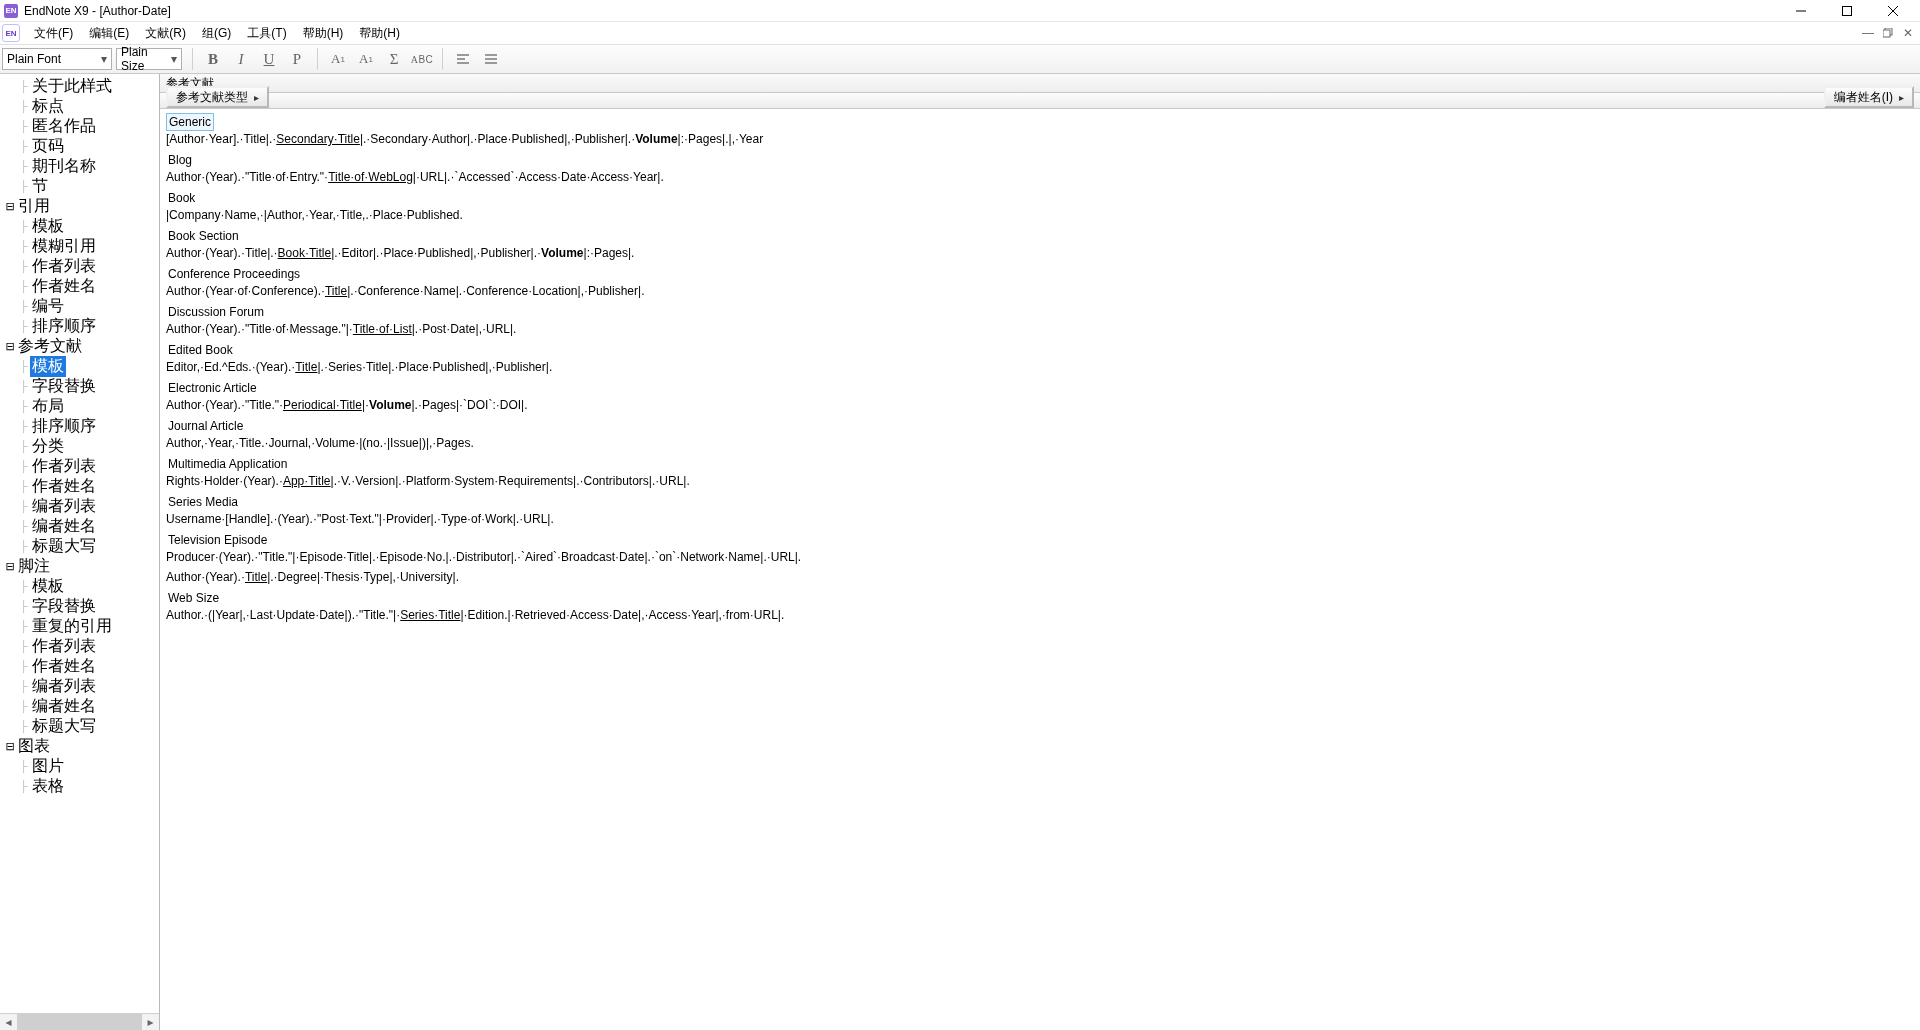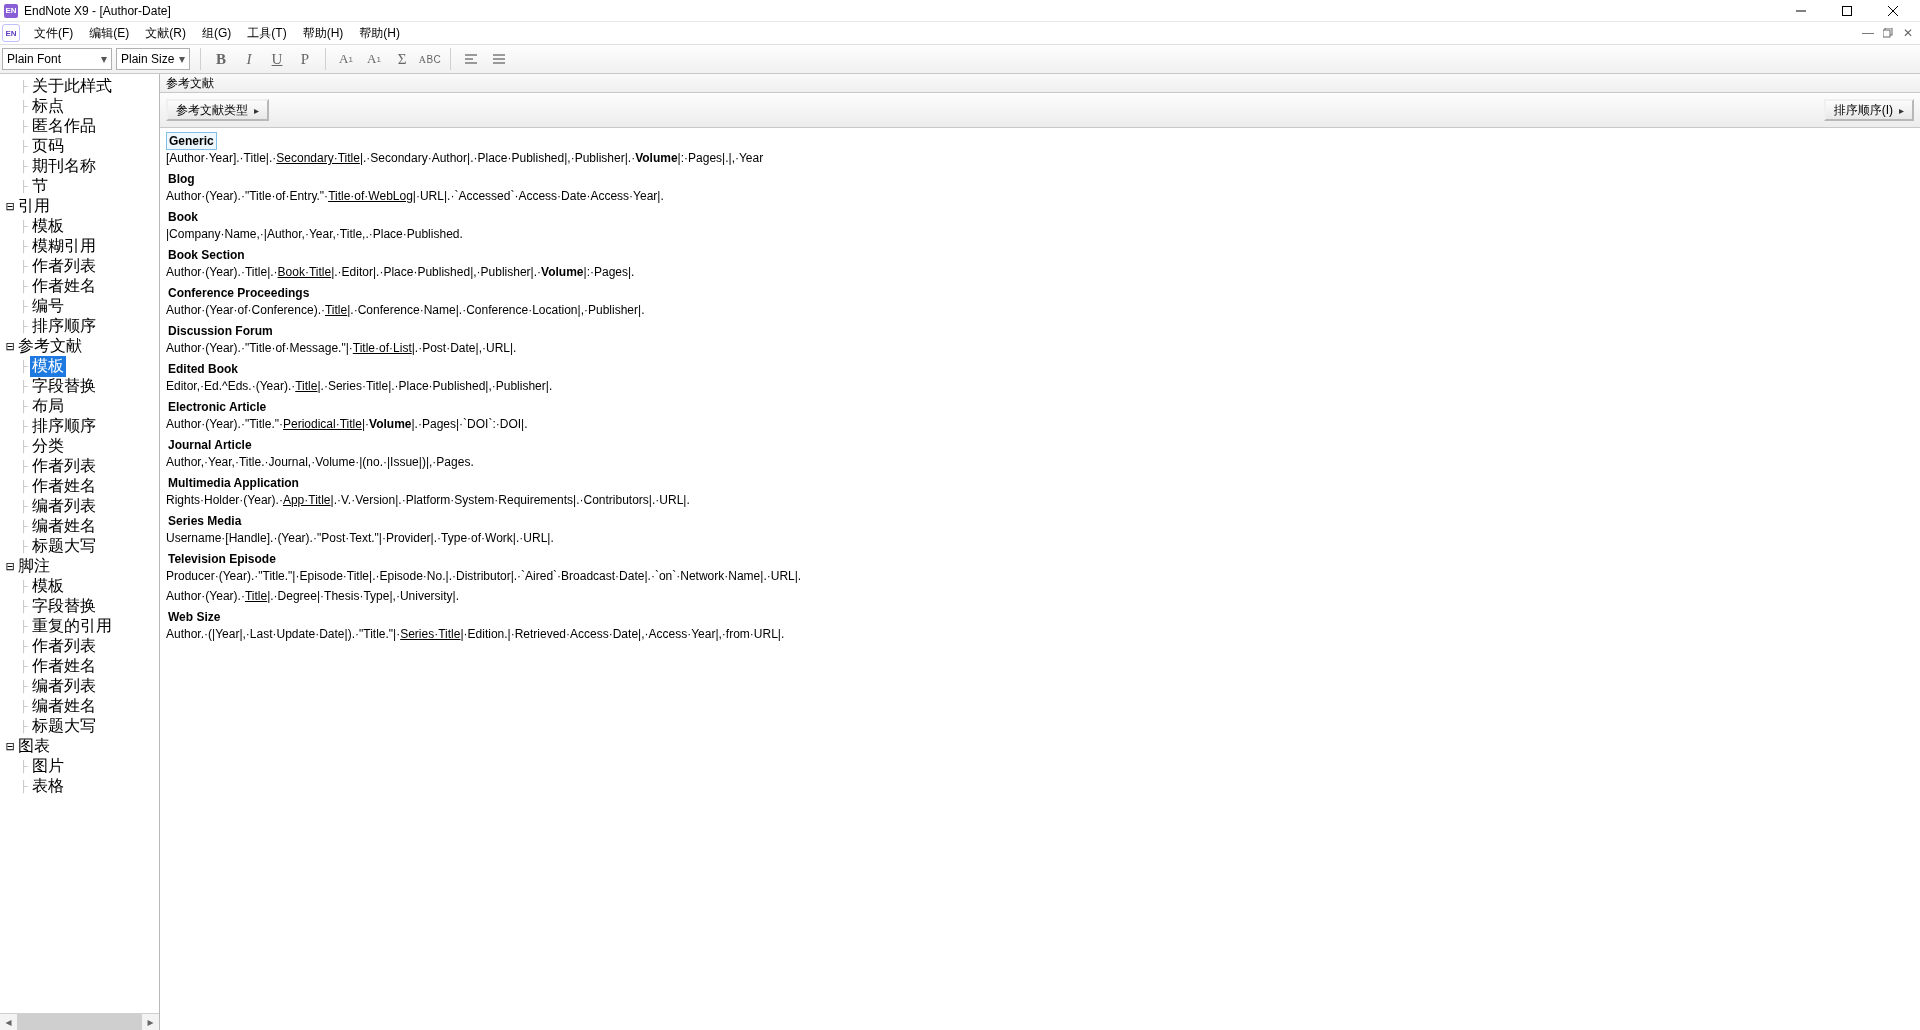--- a/index.html
+++ b/index.html
@@ -18,21 +18,21 @@
 .menubar .ico { width:18px; height:18px; border:1px solid #c0c0ff; border-radius:3px; color:#6040c0; font-size:8px; display:flex; align-items:center; justify-content:center; margin-right:6px; font-weight:bold;}
 .menu-item { padding:2px 8px; font-size:12px; }
 .menubar .spacer { flex:1; }
 .mdi-btn { width:20px; height:16px; display:flex; align-items:center; justify-content:center; color:#666; }
 
 
 .toolbar { height:30px; border-top:1px solid #e0e0e0; border-bottom:1px solid #c8c8c8; display:flex; align-items:center; padding:0 2px; background:linear-gradient(#fdfdfd,#f1f1f1); }
 .combo { height:22px; border:1px solid #b0b0b0; background:#fff; display:flex; align-items:center; padding:8px 4px; font-size:12px; margin-right:4px;}
 .combo .arrow { margin-left:auto; color:#555; }
 .combo.font{ width:110px;}
-.combo.size{ width:74px;}
+.combo.size{ width:66px;}
 .tbsep { width:1px; height:22px; background:#d0d0d0; margin:0 6px; }
 .tbtn { width:28px; height:26px; display:flex; align-items:center; justify-content:center; color:#666; font-family:"Times New Roman",serif; }
 .tbtn.bold { font-weight:bold; font-size:15px;}
 .tbtn.ital { font-style:italic; font-size:15px;}
 .tbtn.under{ text-decoration:underline; font-size:15px;}
 .tbtn.plain{ font-size:15px; }
 .tbtn.sup  { font-size:13px; }
 .tbtn.sub  { font-size:13px; }
 .tbtn.sym  { font-size:15px; }
 .tbtn.small{ font-size:10px; letter-spacing:.5px;}
@@ -48,27 +48,27 @@
 .tree-row.selected .lbl { background:#1e7ae0; color:#fff; }
 .ind0 { padding-left:4px; }
 .ind1 { padding-left:18px; }
 .side-scroll { height:17px; border-top:1px solid #d0d0d0; display:flex; background:#f3f3f3;}
 .side-scroll .arrow { width:17px; display:flex; align-items:center; justify-content:center; color:#666; }
 .side-scroll .track { flex:1; }
 .side-scroll .thumb { width:100%; height:100%; background:#cfcfcf; }
 
 .content { flex:1; display:flex; flex-direction:column; overflow:hidden;}
 .section-header { height:19px; display:flex; align-items:center; padding:0 6px; font-size:12px; border-bottom:1px solid #c8c8c8; background:linear-gradient(#fafafa,#eeeeee);}
-.action-row { height:35px; border-bottom:1px solid #c8c8c8; display:flex; align-items:center; padding:0 6px; background:linear-gradient(#fdfdfd,#ececec); }
+.action-row { height:16px; border-bottom:1px solid #c8c8c8; display:flex; align-items:flex-end; padding:0 6px; background:linear-gradient(#fdfdfd,#ececec); }
 .btn-drop { height:22px; border:2px solid #b8b8b8; border-left-color:#f0f0f0; border-top-color:#f0f0f0; background:linear-gradient(#fcfcfc,#e8e8e8); display:flex; align-items:center; padding:0 8px; font-size:12px; }
 .btn-drop .tri { margin-left:6px; font-size:10px; color:#333;}
 
 .templates { flex:1; overflow:auto; padding:4px 6px; font-size:12px; line-height:16px; }
 .tmpl { margin-bottom:4px; }
-.tmpl .hdr { font-weight:bold; border:1px solid transparent; padding:0 1px;}
+.tmpl .hdr { font-weight:normal; border:1px solid transparent; padding:0 1px;}
 .tmpl.first .hdr { border:1px solid #7fbfe8; background:#eef7fd; display:inline-block; padding:0 2px; }
 .tmpl .body { margin-top:0; }
 .tmpl .body b { font-weight:bold; }
 .tmpl .body u { text-decoration:underline; }
 
 </style>
 </head>
 <body>
 
 <div class="titlebar">
@@ -313,21 +313,21 @@
     <div class="section-header">
       <span>参考文献</span>
     </div>
     <div class="action-row">
       <div class="btn-drop">
         <span>参考文献类型</span>
         <span class="tri">▸</span>
       </div>
       <div style="flex:1"></div>
       <div class="btn-drop">
-        <span>排序顺序(I)</span>
+        <span>编者姓名(I)</span>
         <span class="tri">▸</span>
       </div>
     </div>
     <div class="templates" id="tmpl-host">
         <div class="tmpl first"><div class="hdr">Generic</div><div class="body">[Author·Year].·Title|.·<u>Secondary·Title</u>|.·Secondary·Author|.·Place·Published|,·Publisher|.·<b>Volume</b>|:·Pages|.|,·Year</div></div>
         <div class="tmpl">
           <div class="hdr">Blog</div>
           <div class="body">Author·(Year).·"Title·of·Entry."·<u>Title·of·WebLog</u>|·URL|.·`Accessed`·Access·Date·Access·Year|.</div>
         </div>
         <div class="tmpl">

